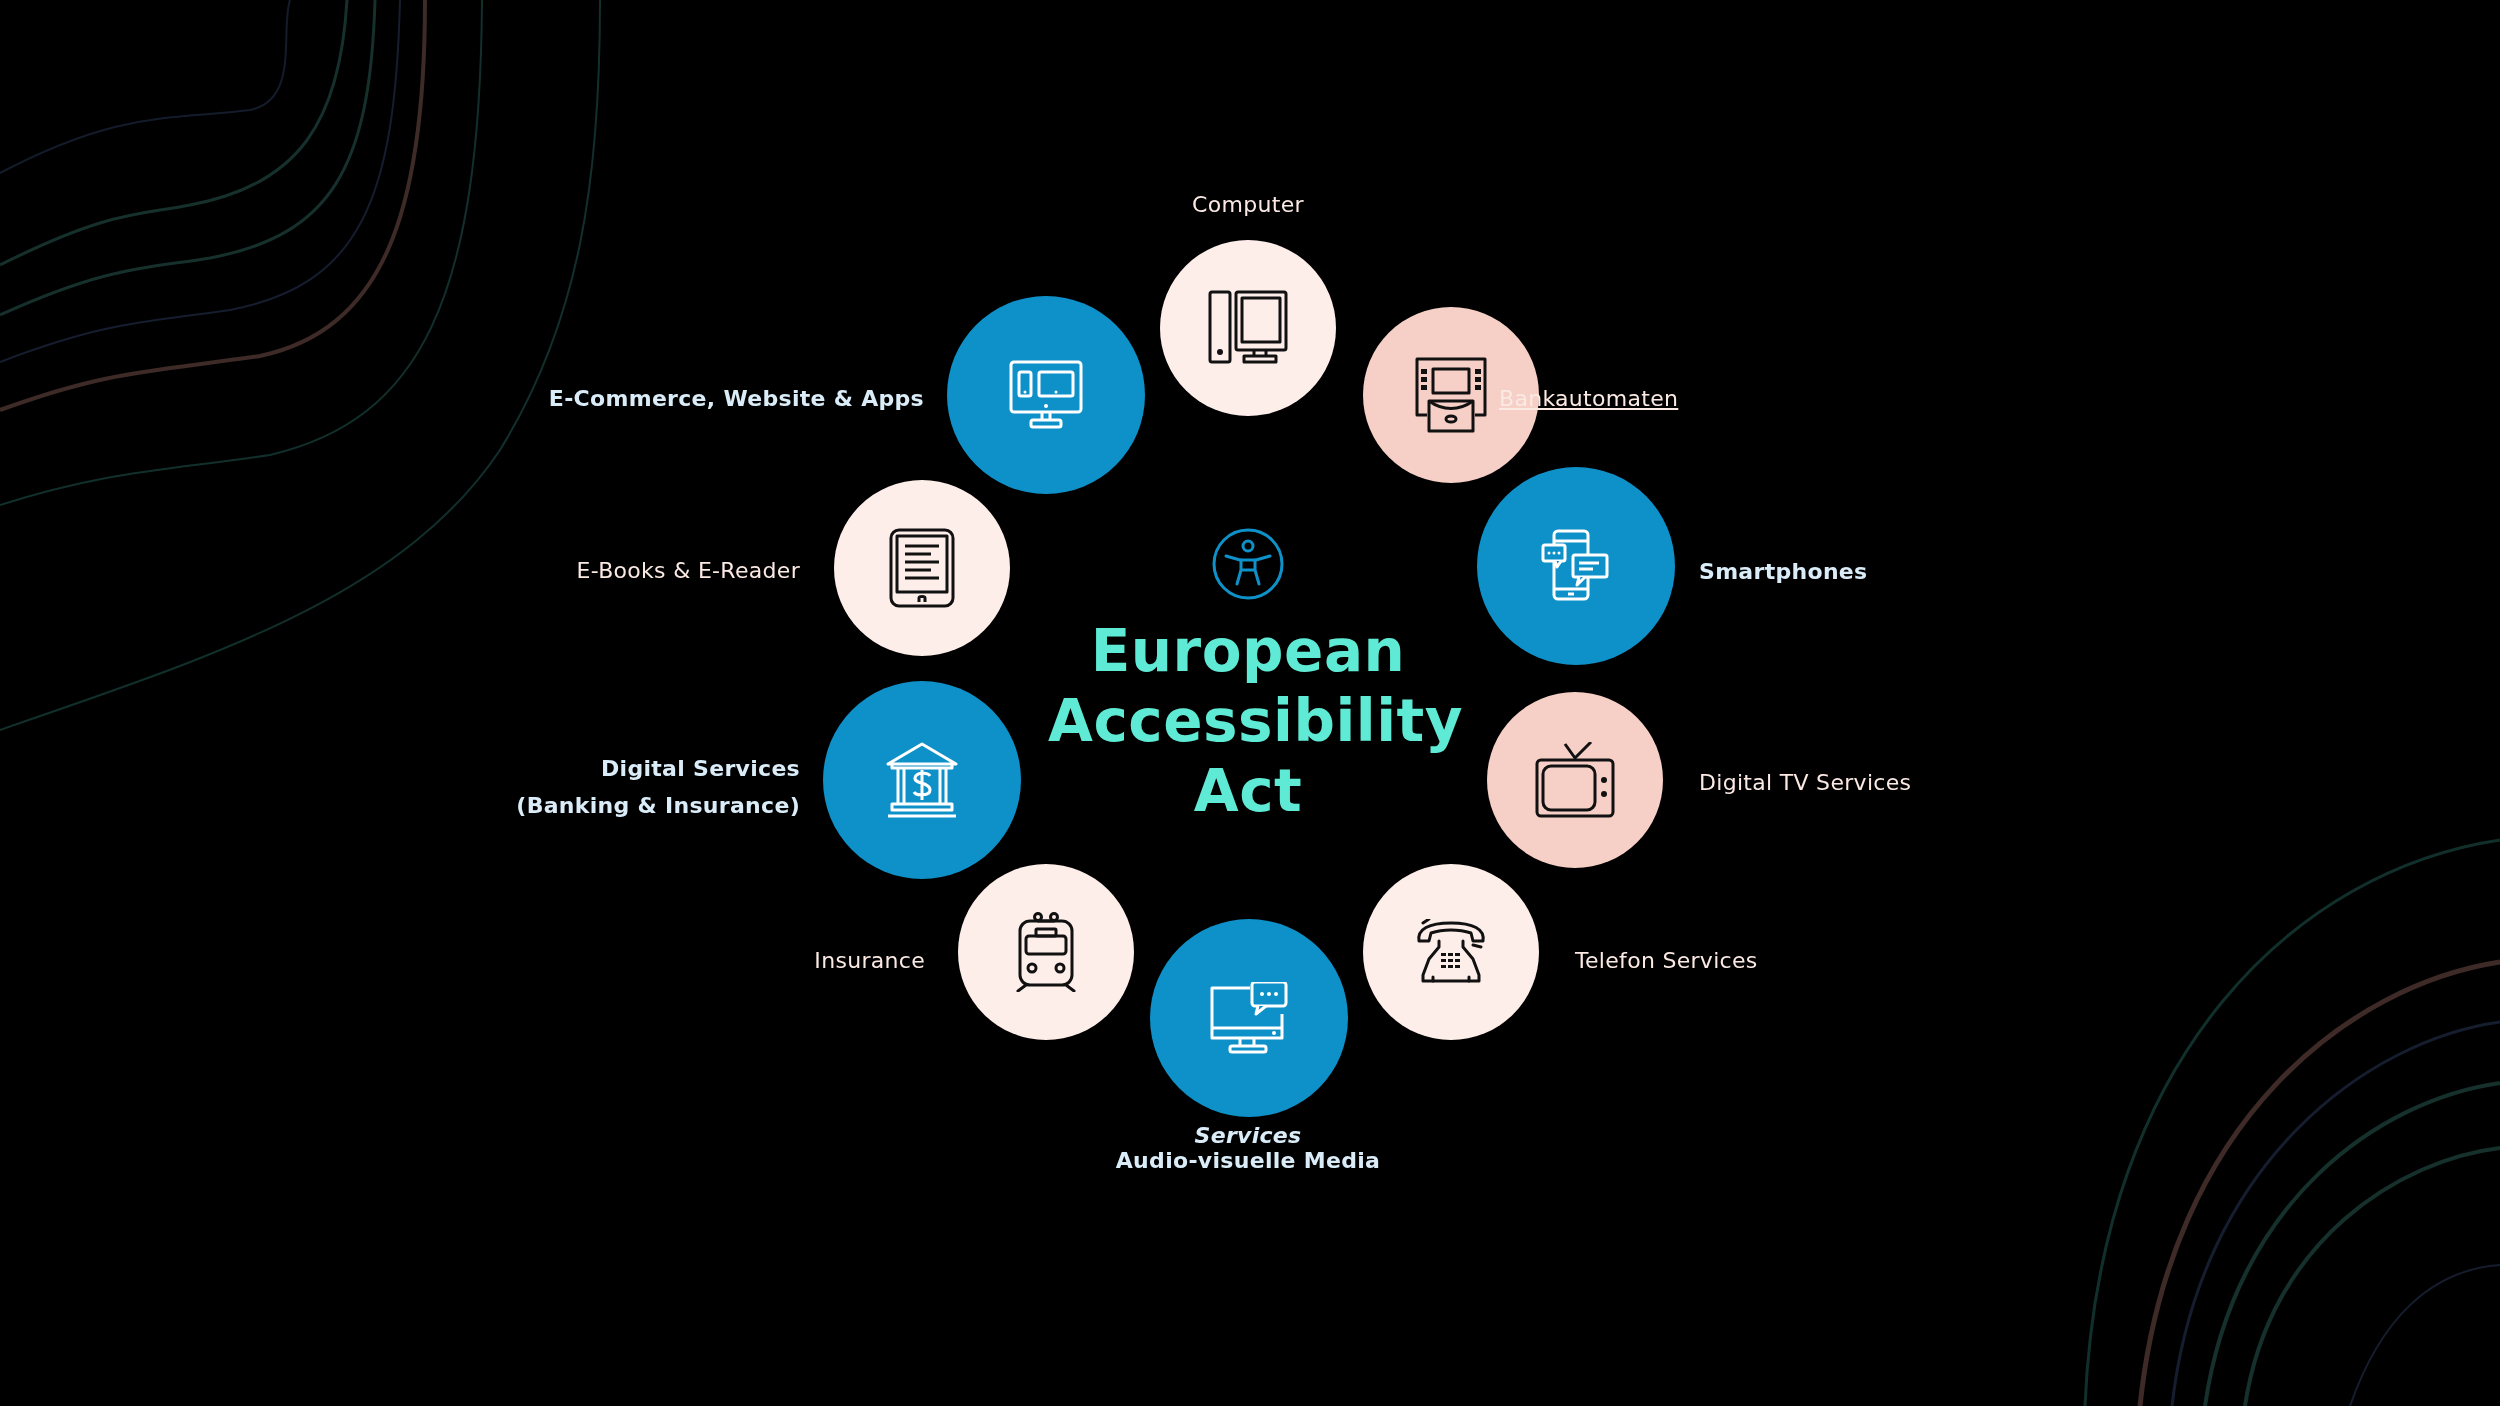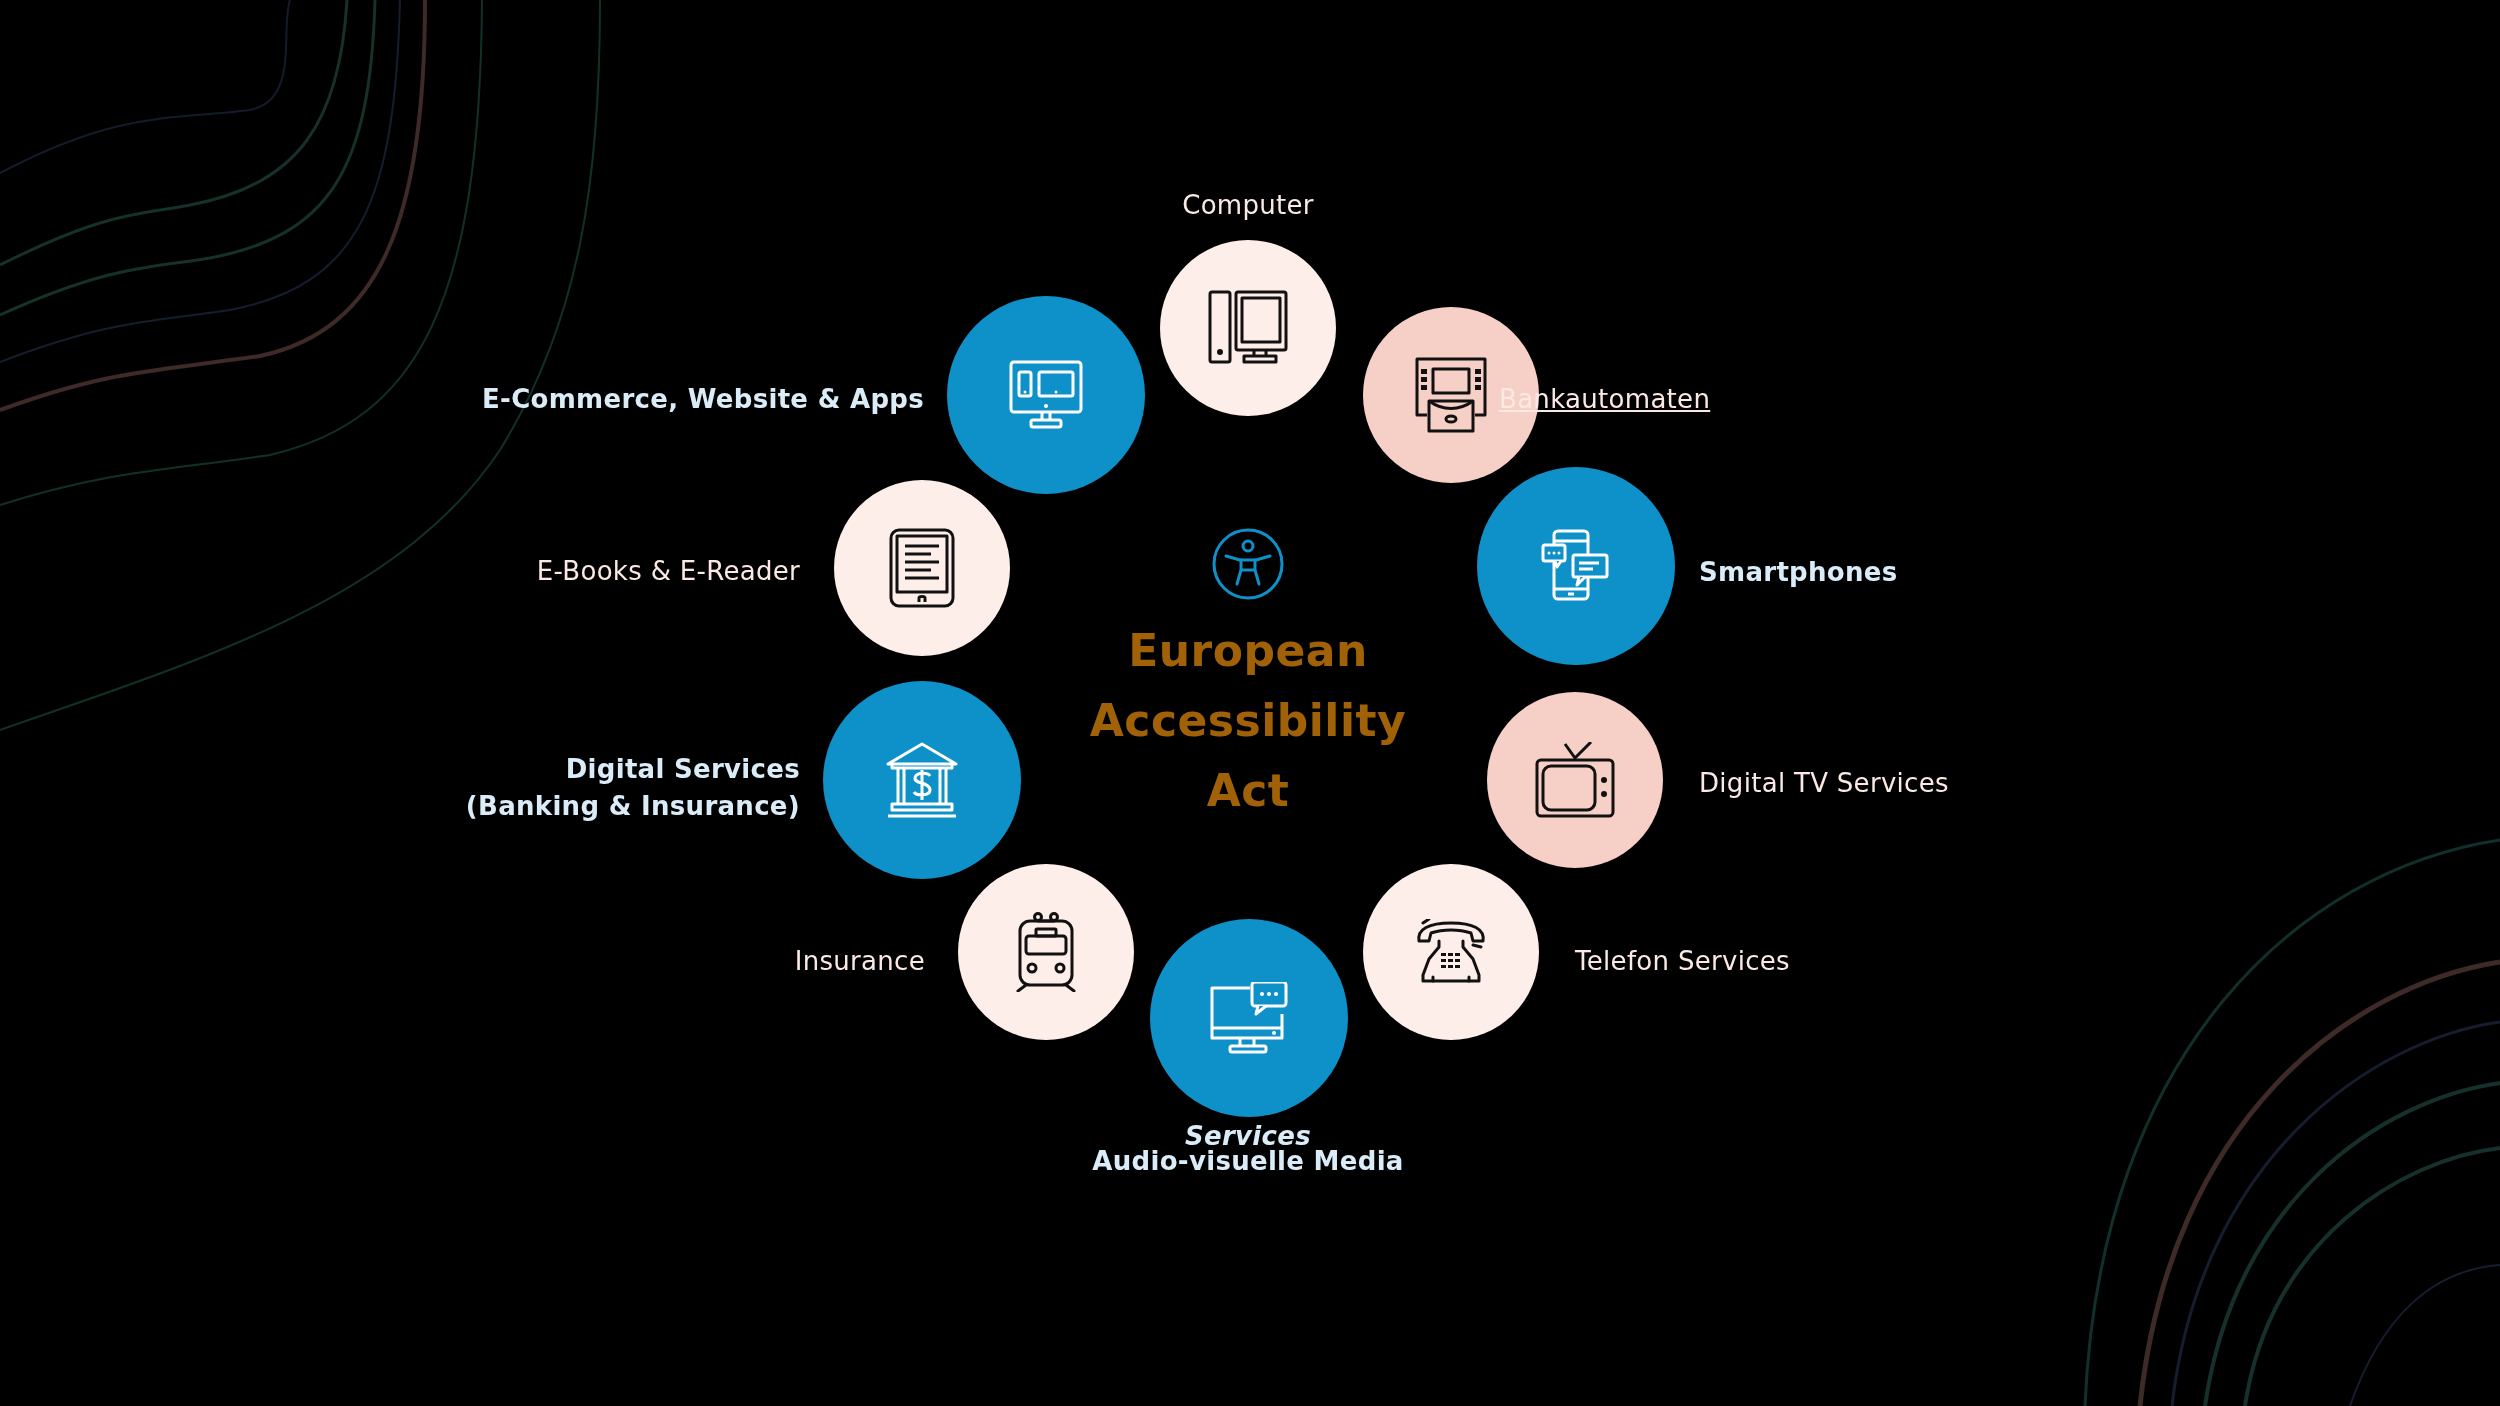--- a/index.html
+++ b/index.html
@@ -10,32 +10,32 @@
   .bg-lines { position: absolute; left: 0; top: 0; width: 2500px; height: 1406px; }
   .node {
     position: absolute; border-radius: 50%;
     display: flex; align-items: center; justify-content: center;
   }
   .node svg { display: block; }
   .node.light { background: #fdeeea; }
   .node.pink { background: #f6cfc6; }
   .node.blue { background: #0e91c9; }
   .label {
-    position: absolute; font-size: 26px; line-height: 38px; white-space: nowrap;
+    position: absolute; font-size: 22px; line-height: 38px; white-space: nowrap;
     letter-spacing: 0.3px;
   }
   .label.plain { color: #fbe9e4; font-weight: 400; }
   .label.bold { color: #d9ecf8; font-weight: 700; }
   .label.right { text-align: right; }
   .label.center { text-align: center; }
   .center-block {
     position: absolute; left: 1048px; top: 526px; width: 400px; text-align: center;
   }
   .title {
-    color: #a16207; font-weight: 700; font-size: 44px; line-height: 70px;
+    color: #5eead4; font-weight: 700; font-size: 58px; line-height: 70px;
     letter-spacing: 0.5px;
   }
   .a11y-icon { display: block; margin: 0 auto 14px auto; }
 </style>
 </head>
 <body>
 
 <svg class="bg-lines" viewBox="0 0 2500 1406">
   <g fill="none">
     <path d="M0,173 C120,110 170,120 250,110 C300,100 280,30 290,0" stroke="#141b2b" stroke-width="2"></path>

